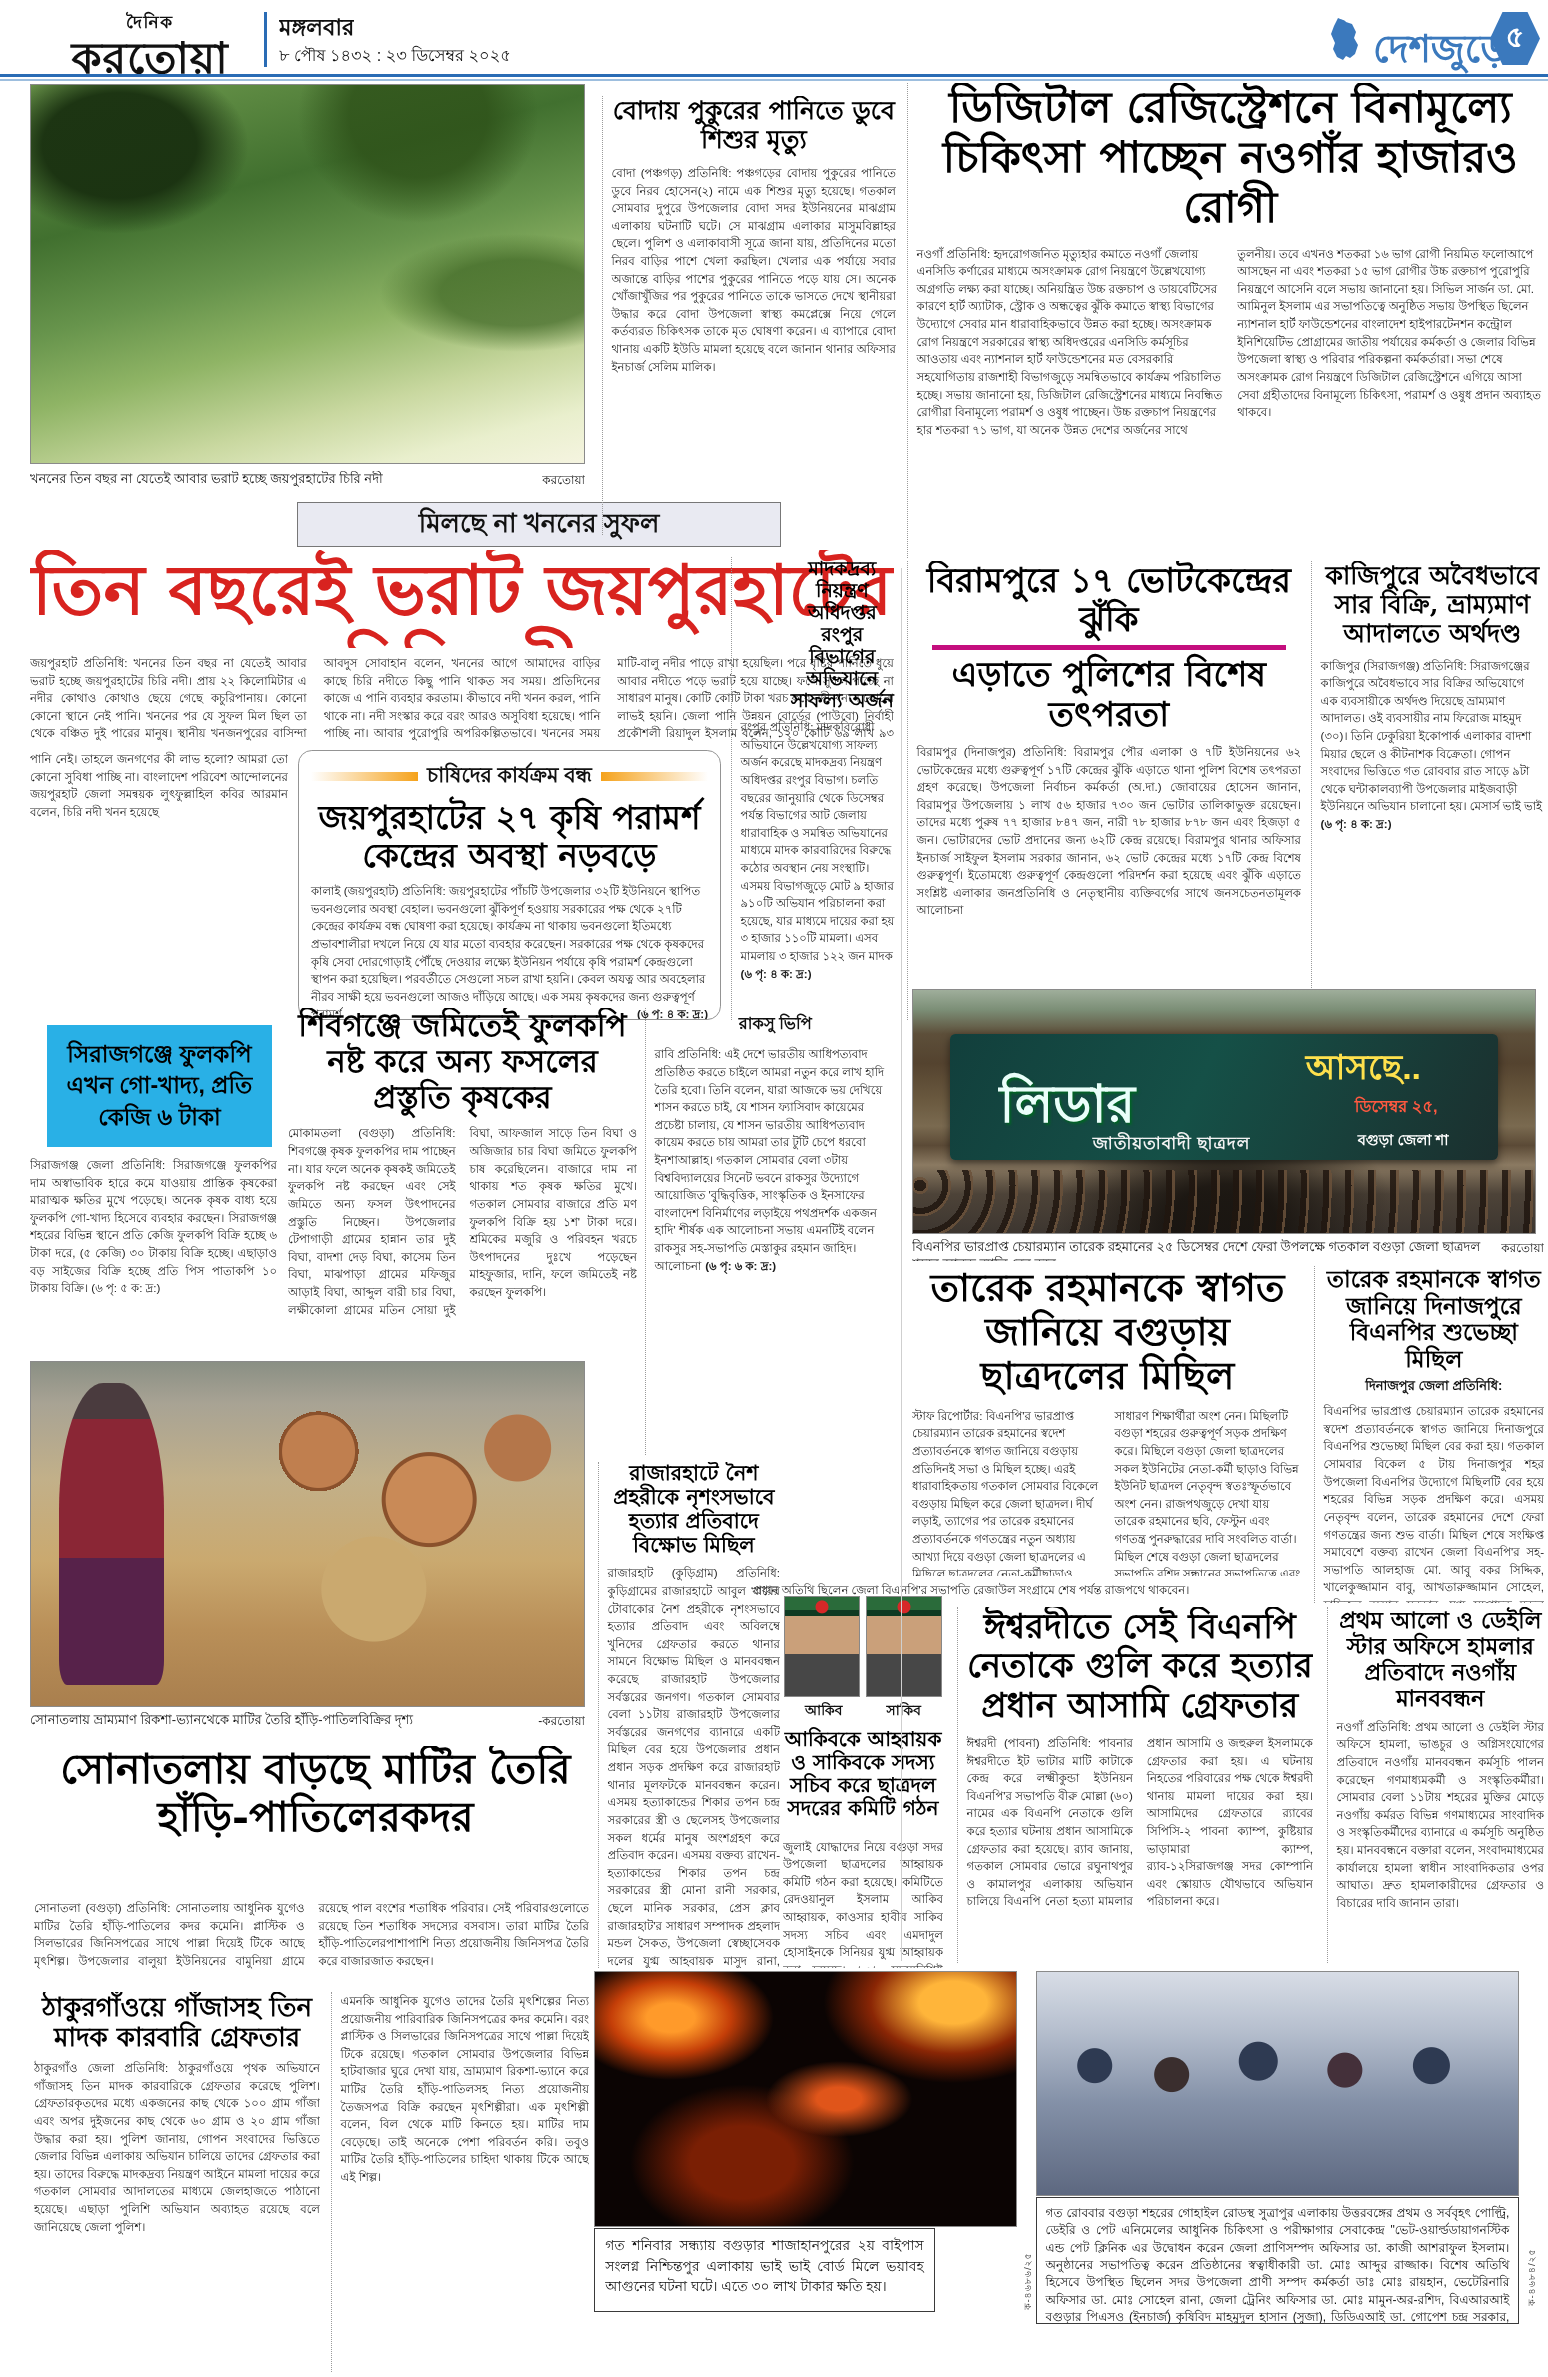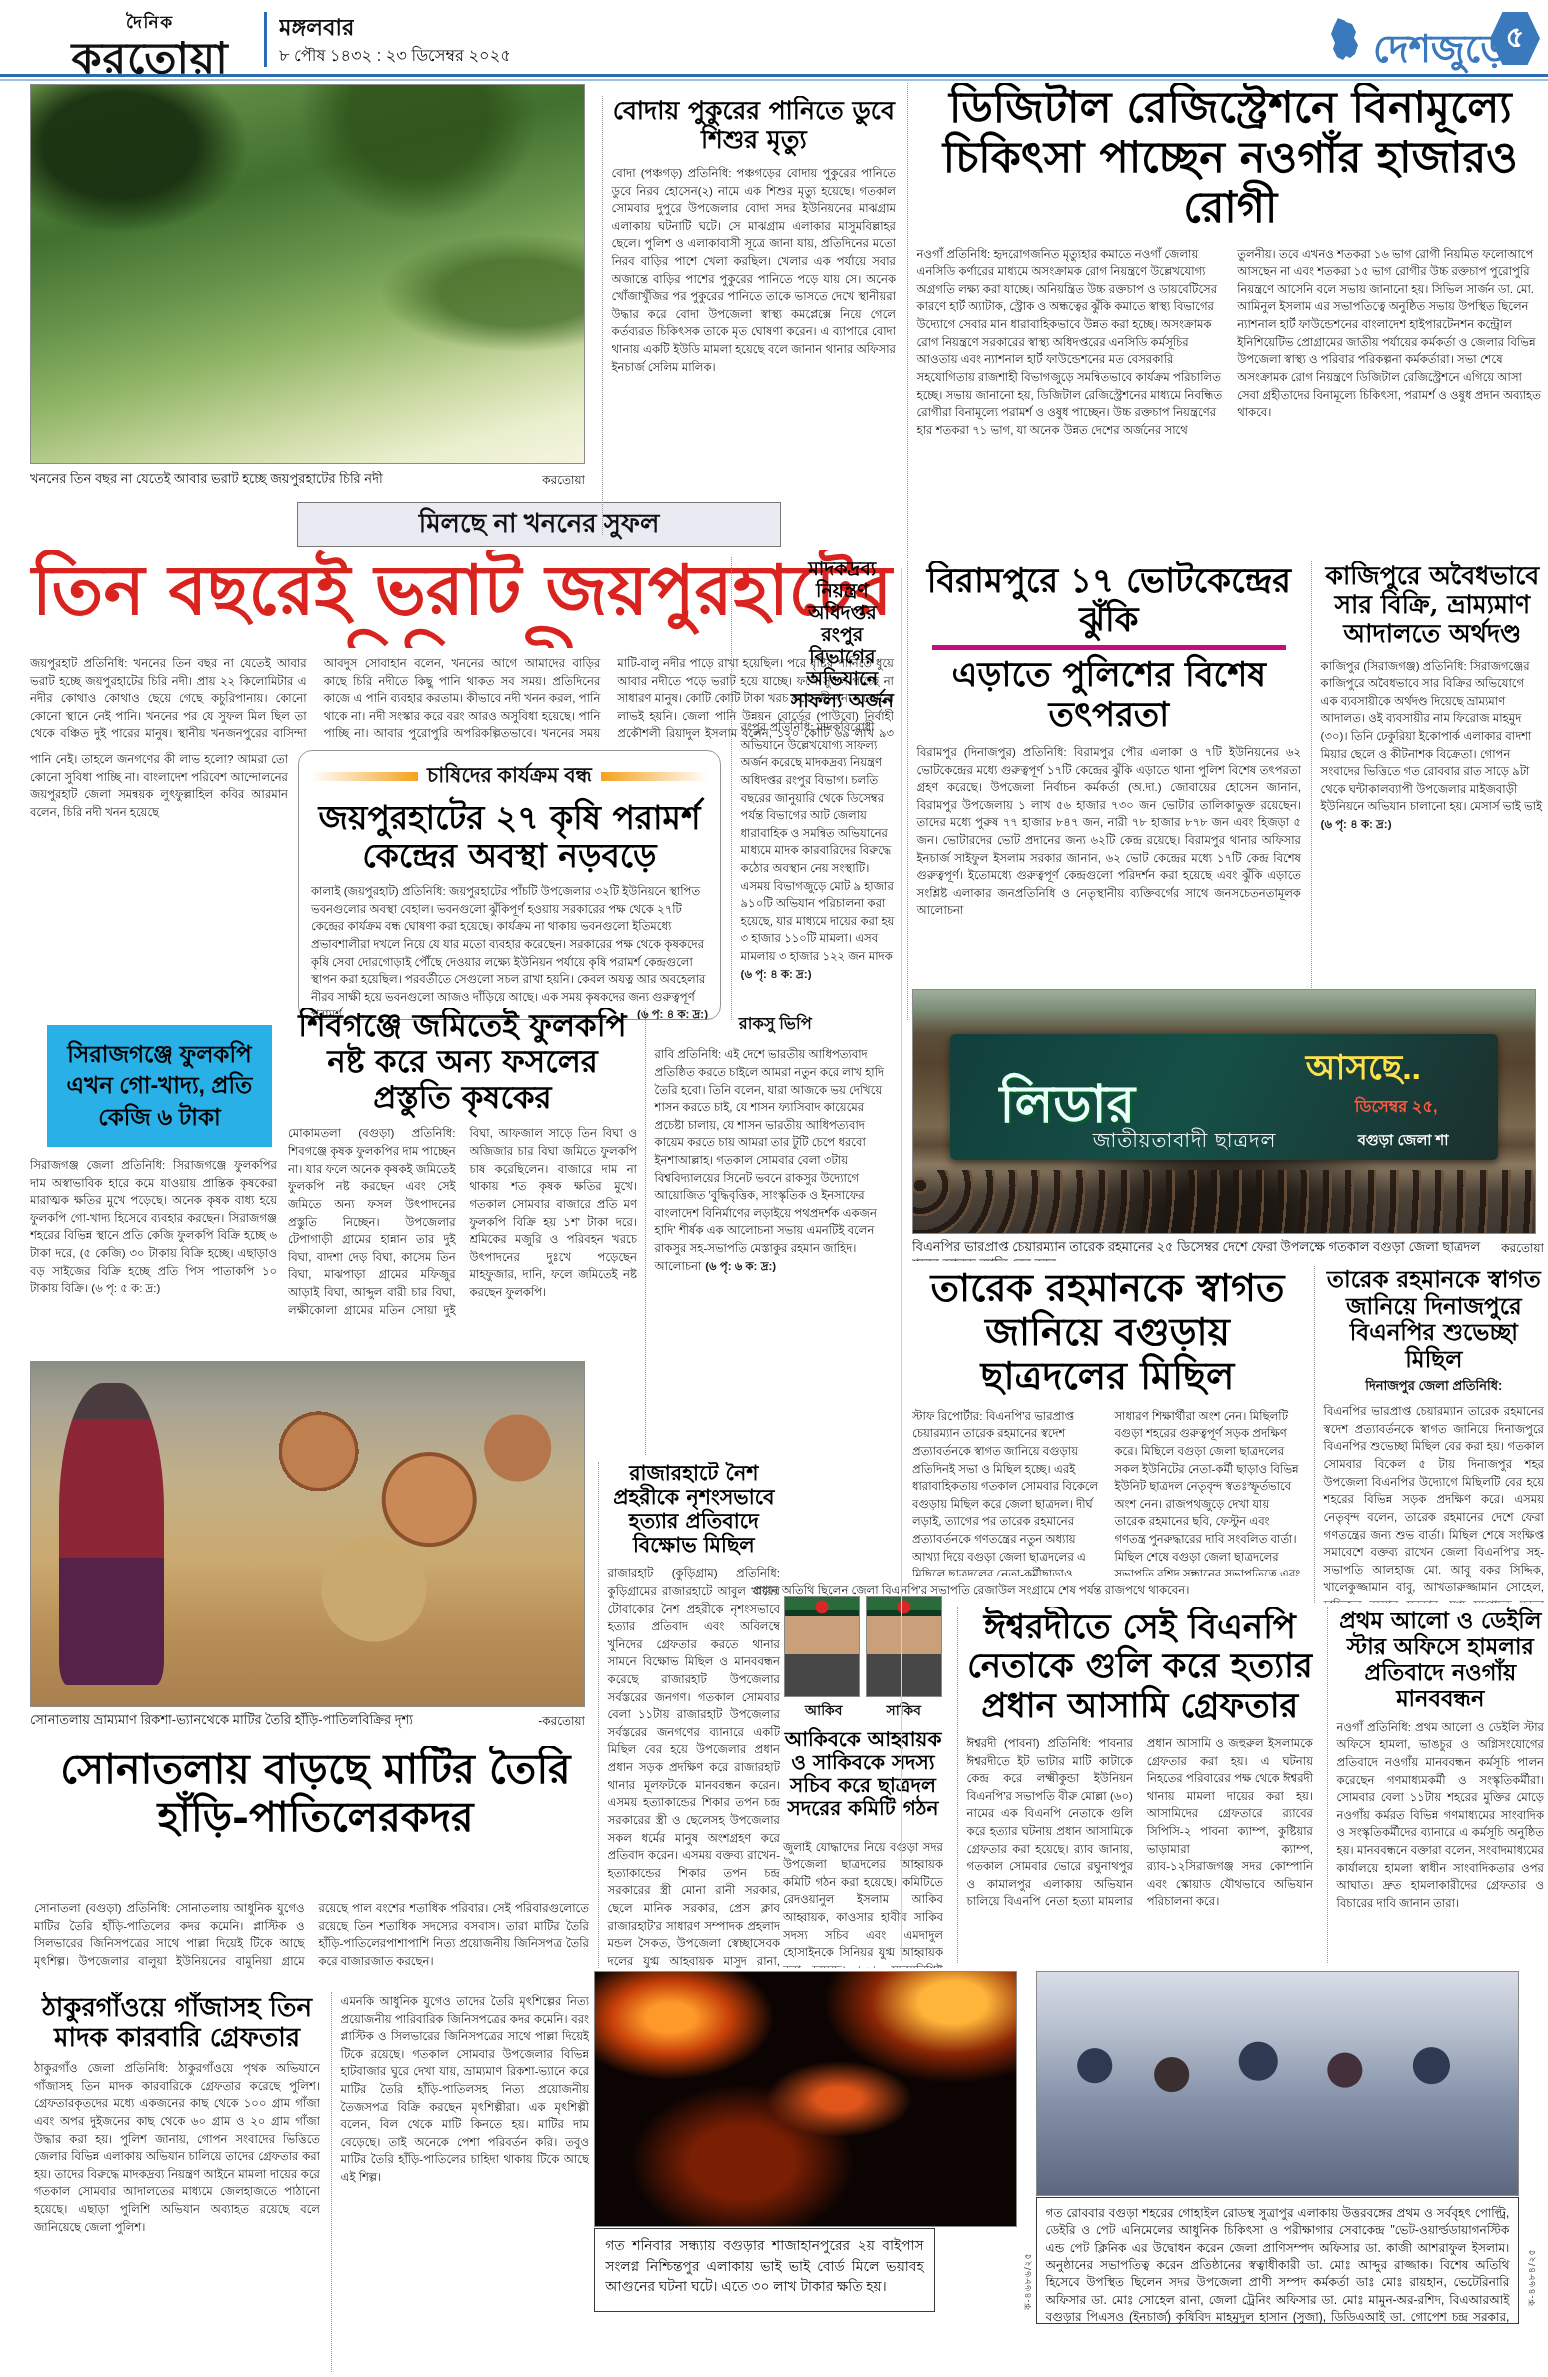--- a/index.html
+++ b/index.html
@@ -165,21 +165,21 @@
     <span class="body-text">রাবি প্রতিনিধি: এই দেশে ভারতীয় আধিপত্যবাদ প্রতিষ্ঠিত করতে চাইলে আমরা নতুন করে লাখ হাদি তৈরি হবো। তিনি বলেন, যারা আজকে ভয় দেখিয়ে শাসন করতে চাই, যে শাসন ফ্যাসিবাদ কায়েমের প্রচেষ্টা চালায়, যে শাসন ভারতীয় আধিপত্যবাদ কায়েম করতে চায় আমরা তার টুটি চেপে ধরবো ইনশাআল্লাহ। গতকাল সোমবার বেলা ৩টায় বিশ্ববিদ্যালয়ের সিনেট ভবনে রাকসুর উদ্যোগে আয়োজিত 'বুদ্ধিবৃত্তিক, সাংস্কৃতিক ও ইনসাফের বাংলাদেশ বিনির্মাণের লড়াইয়ে পথপ্রদর্শক একজন হাদি' শীর্ষক এক আলোচনা সভায় এমনটিই বলেন রাকসুর সহ-সভাপতি মেস্তাকুর রহমান জাহিদ। আলোচনা</span>
     <span class="body-text" style="font-weight:700;">(৬ পৃ: ৬ ক: দ্র:)</span>
   </div>
 
   <div class="abs photo photo-crowd" style="left:912px;top:989px;width:624px;height:245px;">
     <div class="banner">
       <span style="position:absolute;left:9%;top:24%;color:#eafefa;font-size:52px;font-weight:800;text-shadow:1.7px 1.7px 2.6px #062;">লিডার</span>
       <span style="position:absolute;right:14%;top:6%;color:#ffe14d;font-size:34px;font-weight:800;">আসছে..</span>
       <span style="position:absolute;right:11%;top:48%;color:#ff5940;font-size:16.3px;font-weight:700;">ডিসেম্বর ২৫,</span>
       <span style="position:absolute;right:9%;bottom:6%;color:#fff;font-size:14.6px;font-weight:700;">বগুড়া জেলা শা</span>
-      <span style="position:absolute;left:26%;bottom:2%;color:#f2f2f2;font-size:20px;font-weight:400;letter-spacing:0.9px;">জাতীয়তাবাদী ছাত্রদল</span>
+      <span style="position:absolute;left:26%;bottom:2%;color:#f2f2f2;font-size:17px;font-weight:700;letter-spacing:0.9px;">জাতীয়তাবাদী ছাত্রদল</span>
     </div>
     <div class="heads"></div>
   </div>
   <div class="abs caprow" style="left:912px;top:1239px;width:632px;height:22.4px;">
     <span class="cap">বিএনপির ভারপ্রাপ্ত চেয়ারম্যান তারেক রহমানের ২৫ ডিসেম্বর দেশে ফেরা উপলক্ষে গতকাল বগুড়া জেলা ছাত্রদল শহরে আনন্দ র‍্যালি বের করে</span>
     <span class="credit">করতোয়া</span>
   </div>
 
   <div class="abs" style="left:912px;top:1266px;width:391px;height:310px;">
     <div class="hl" style="font-size:38px;margin-bottom:8.6px;">তারেক রহমানকে স্বাগত জানিয়ে বগুড়ায় ছাত্রদলের মিছিল</div>

